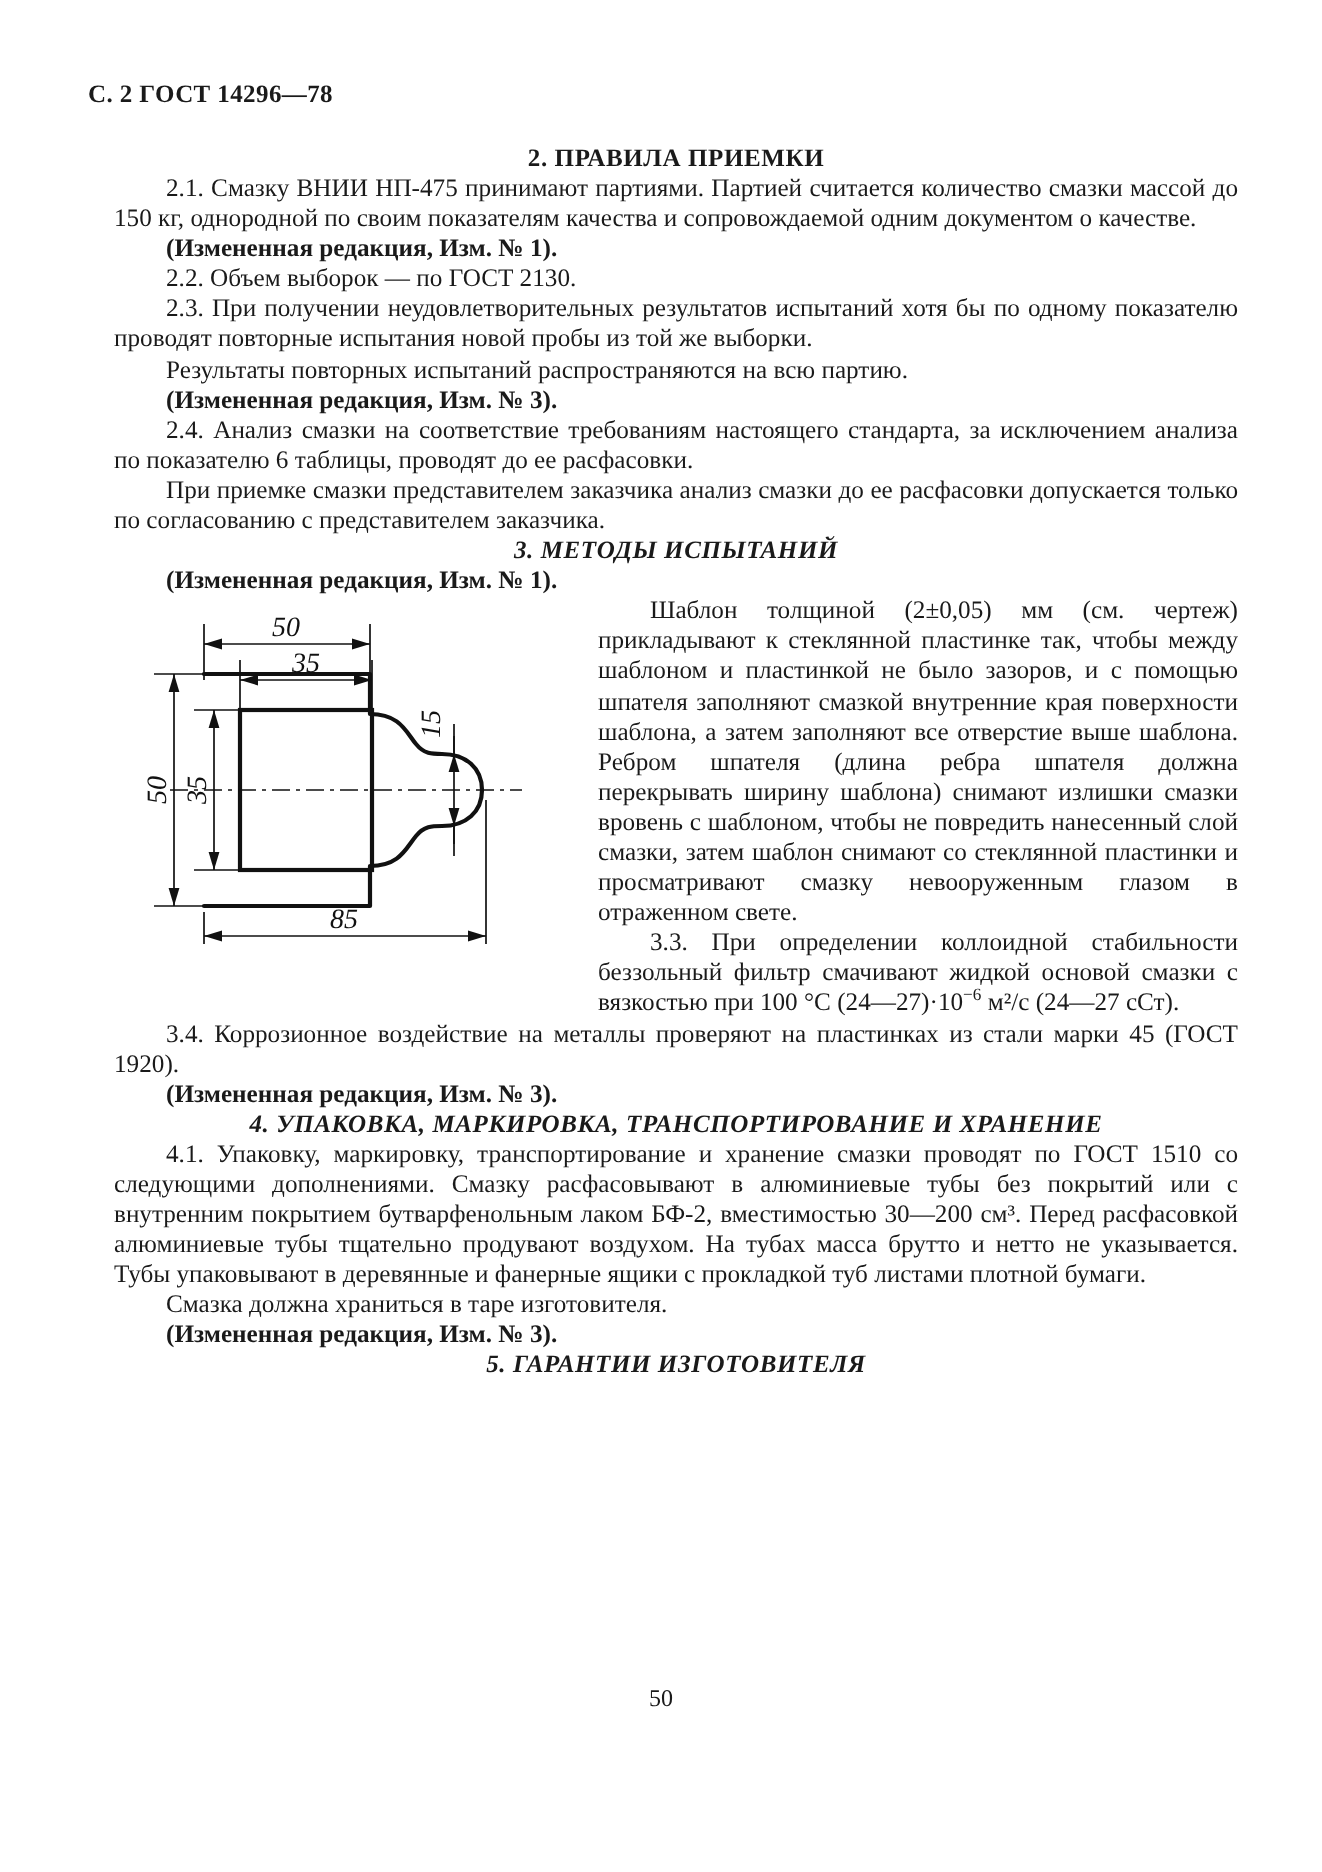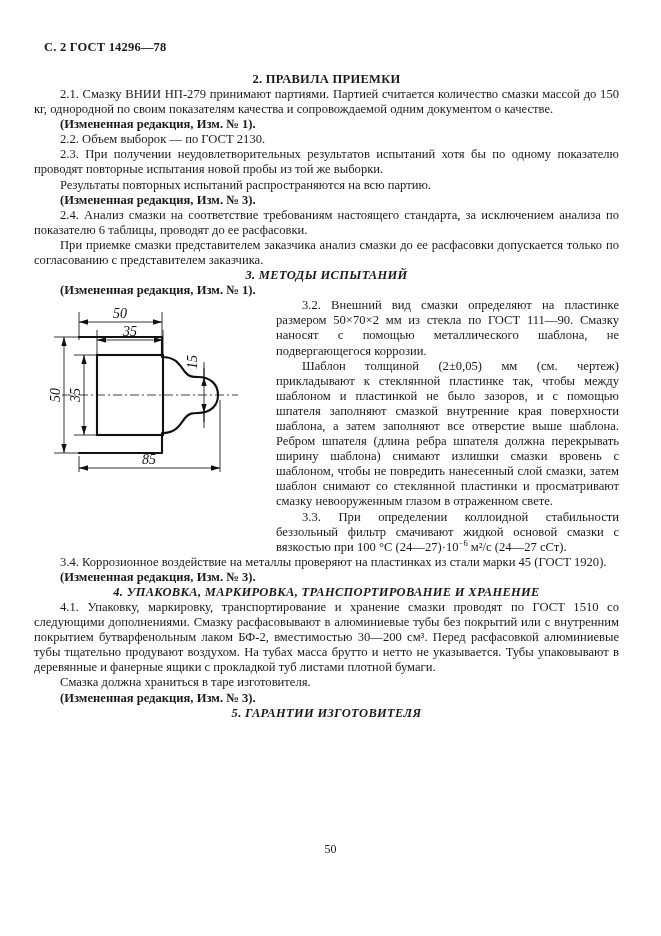--- a/index.html
+++ b/index.html
@@ -26,21 +26,21 @@
     position: absolute;
     left: 44px;
     top: 40px;
     font-weight: bold;
     font-size: 12.5px;
     letter-spacing: 0.2px;
     white-space: nowrap;
   }
   .content {
     position: absolute;
-    left: 34px;
+    left: 57px;
     right: 42px;
     top: 72px;
   }
   h2.section-title {
     font-size: 12.5px;
     font-weight: bold;
     text-align: center;
     margin: 0;
     padding: 0;
     letter-spacing: 0.3px;
@@ -90,21 +90,21 @@
 <body>
 
 <div class="page">
 
   <div class="running-head">С. 2 ГОСТ 14296—78</div>
 
   <div class="content">
 
     <h2 class="section-title sec-gap-bot">2.  ПРАВИЛА ПРИЕМКИ</h2>
 
-    <p class="para">2.1.  Смазку ВНИИ НП-279 принимают партиями. Партией считается количество смазки массой до 150 кг, однородной по своим показателям качества и сопровождаемой одним документом о качестве.</p>
+    <p class="para">2.1.  Смазку ВНИИ НП-475 принимают партиями. Партией считается количество смазки массой до 150 кг, однородной по своим показателям качества и сопровождаемой одним документом о качестве.</p>
     <p class="para bold" style="text-indent:26px;">(Измененная редакция, Изм. № 1).</p>
     <p class="para">2.2.  Объем выборок — по ГОСТ 2130.</p>
     <p class="para">2.3.  При получении неудовлетворительных результатов испытаний хотя бы по одному показателю проводят повторные испытания новой пробы из той же выборки.</p>
     <p class="para">Результаты повторных испытаний распространяются на всю партию.</p>
     <p class="para bold" style="text-indent:26px;">(Измененная редакция, Изм. № 3).</p>
     <p class="para">2.4.  Анализ смазки на соответствие требованиям настоящего стандарта, за исключением анализа по показателю 6 таблицы, проводят до ее расфасовки.</p>
     <p class="para">При приемке смазки представителем заказчика анализ смазки до ее расфасовки допускается только по согласованию с представителем заказчика.</p>
 
     <h2 class="section-title sec-gap-top sec-gap-bot">3.  МЕТОДЫ ИСПЫТАНИЙ</h2>
 
@@ -173,21 +173,20 @@
           <text x="96" y="36" text-anchor="middle">35</text>
           <text x="0" y="0" text-anchor="middle" transform="translate(26,95) rotate(-90)">50</text>
           <text x="0" y="0" text-anchor="middle" transform="translate(46,95) rotate(-90)">35</text>
           <text x="0" y="0" text-anchor="middle" transform="translate(163,62) rotate(-90)">15</text>
           <text x="115" y="164" text-anchor="middle">85</text>
         </g>
       </svg>
     </div>
 
     <div class="flowcol">
-      <p class="para">3.2.  Внешний вид смазки определяют на пластинке размером 50×70×2 мм из стекла по ГОСТ 111—90. Смазку наносят с помощью металлического шаблона, не подвергающегося коррозии.</p>
       <p class="para">Шаблон толщиной (2±0,05) мм (см. чертеж) прикладывают к стеклянной пластинке так, чтобы между шаблоном и пластинкой не было зазоров, и с помощью шпателя заполняют смазкой внутренние края поверхности шаблона, а затем заполняют все отверстие выше шаблона. Ребром шпателя (длина ребра шпателя должна перекрывать ширину шаблона) снимают излишки смазки вровень с шаблоном, чтобы не повредить нанесенный слой смазки, затем шаблон снимают со стеклянной пластинки и просматривают смазку невооруженным глазом в отраженном свете.</p>
       <p class="para"><span>3.3.  При определении коллоидной стабильности беззольный фильтр смачивают жидкой основой смазки с вязкостью при 100 °С (24—27)·10</span><sup class="sm">−6</sup><span> м²/с (24—27 сСт).</span></p>
     </div>
     <div class="clearer"></div>
 
     <p class="para">3.4. Коррозионное воздействие на металлы проверяют на пластинках из стали марки 45 (ГОСТ 1920).</p>
     <p class="para bold" style="text-indent:26px;">(Измененная редакция, Изм. № 3).</p>
 
     <h2 class="section-title sec-gap-top sec-gap-bot">4.  УПАКОВКА, МАРКИРОВКА, ТРАНСПОРТИРОВАНИЕ И ХРАНЕНИЕ</h2>
 

